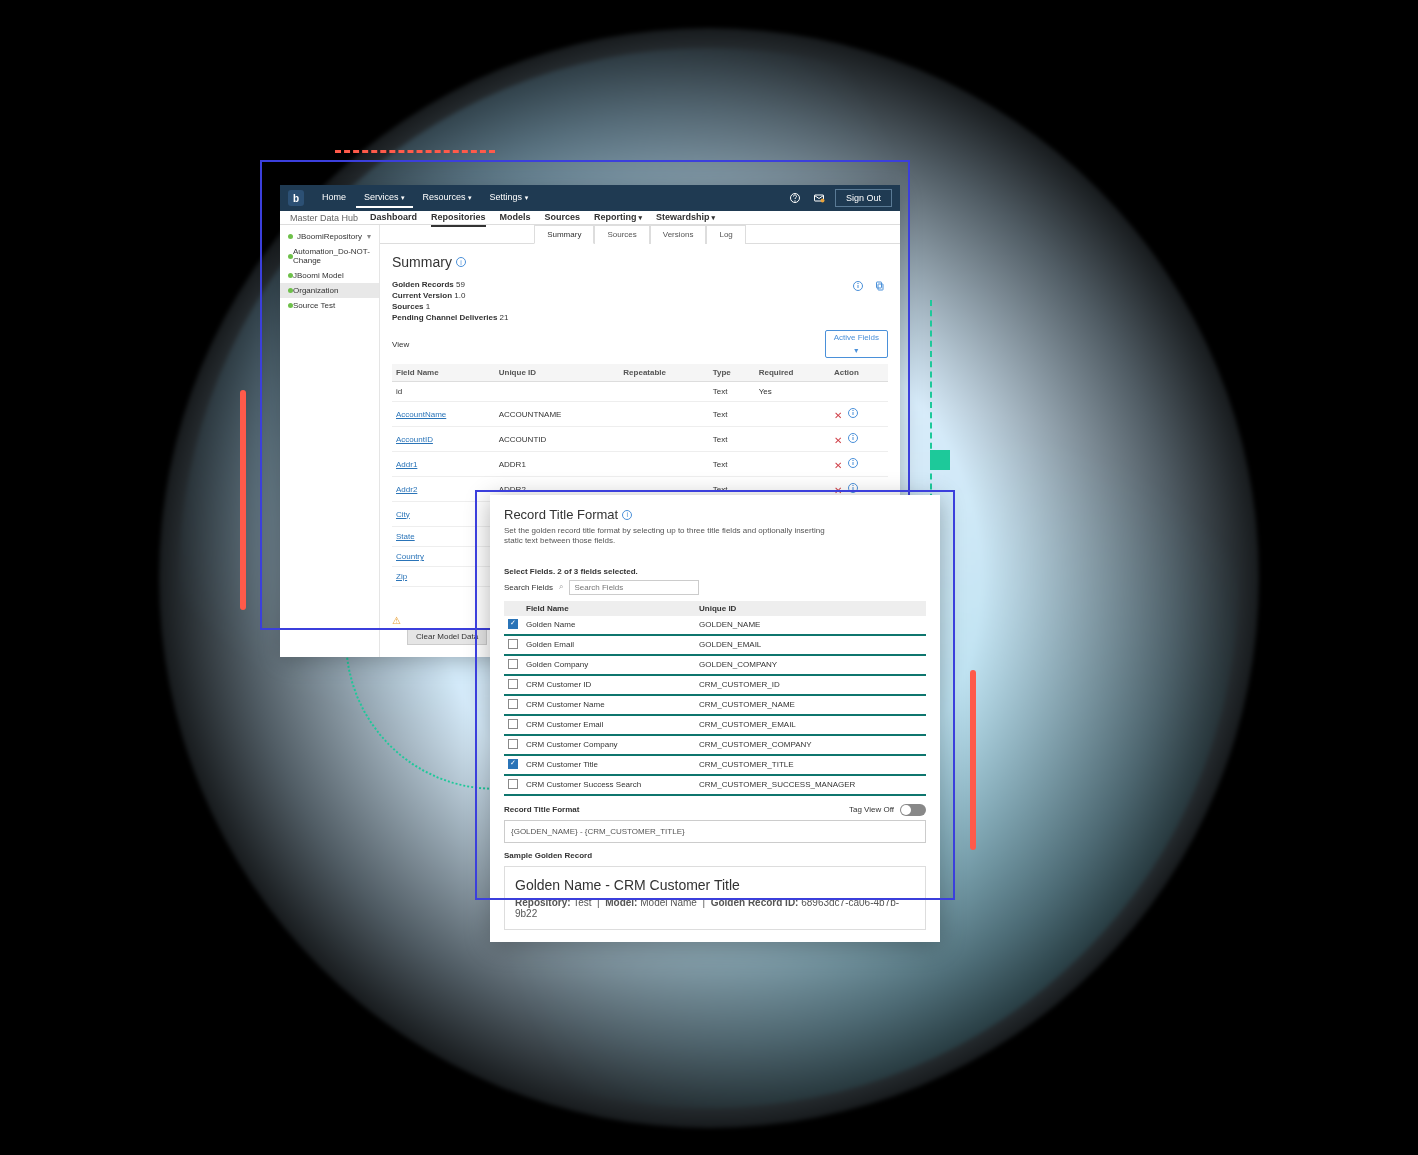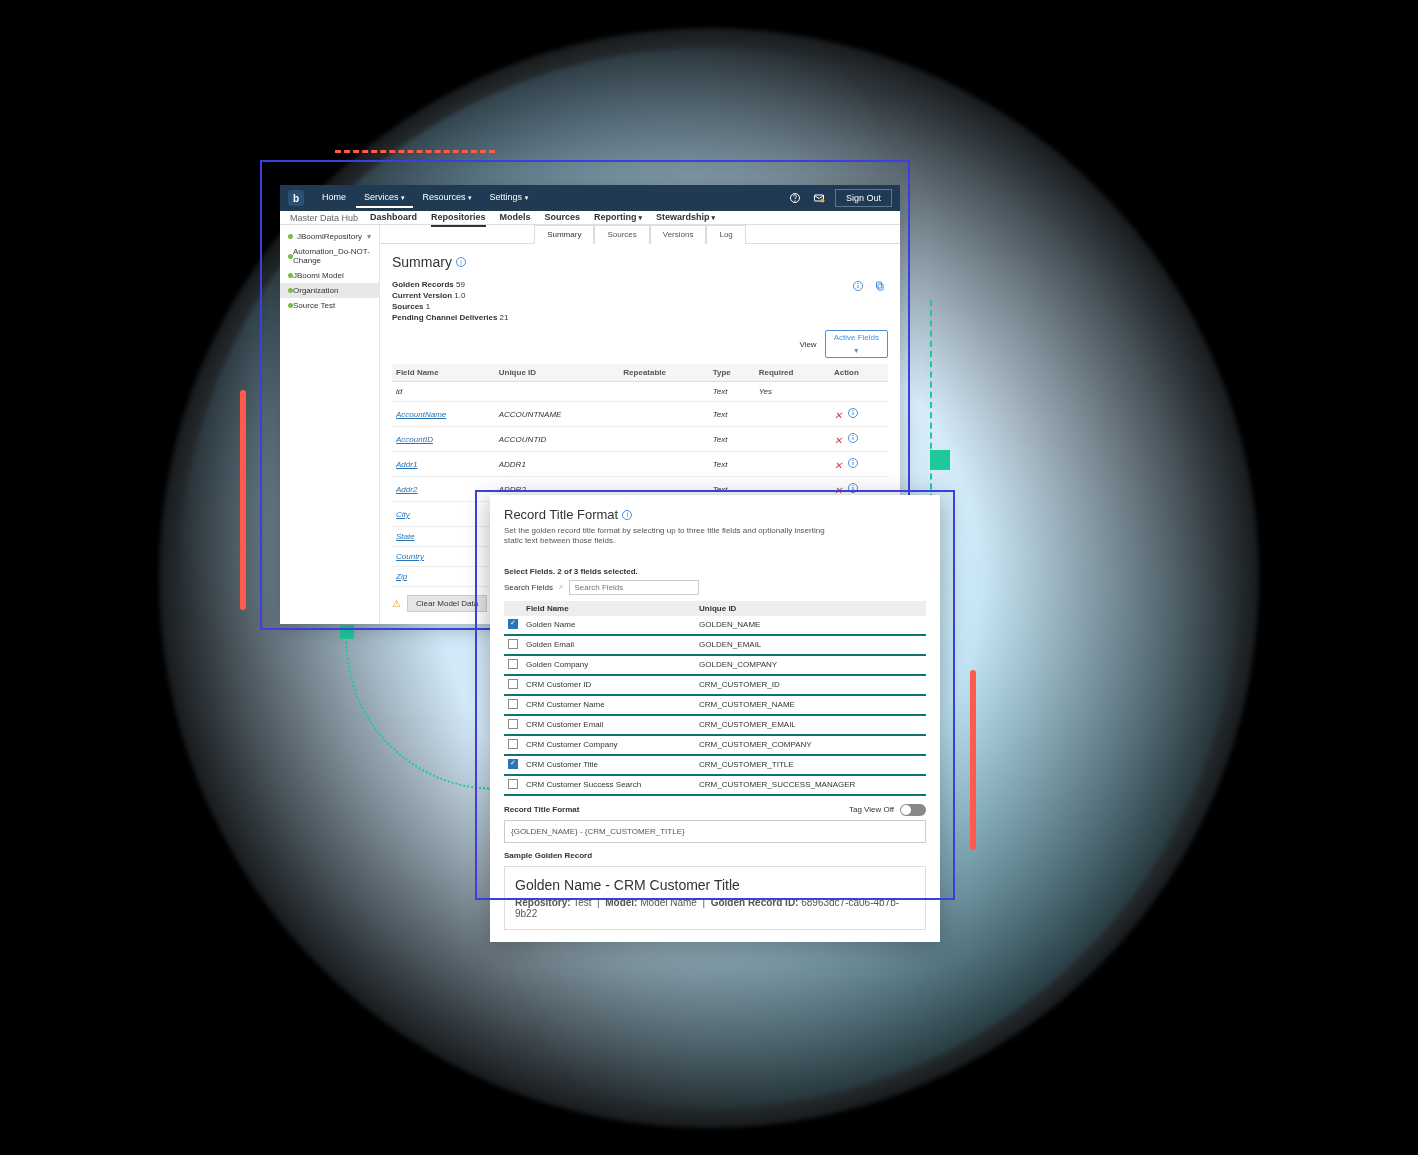--- a/index.html
+++ b/index.html
@@ -107,33 +107,33 @@
 .tab-mid.active { border-bottom:1px solid #fff; color:#333; }
 
 h2 { font-size:14px; font-weight:normal; color:#333; margin-bottom:10px; display:flex; align-items:center; gap:4px; }
 .info-circ { width:10px; height:10px; border:1px solid #4a90d9; border-radius:50%; font-size:7px; color:#4a90d9; display:inline-flex; align-items:center; justify-content:center; }
 
 .meta-line { font-size:8px; margin-bottom:2px; }
 .meta-line b { font-weight:bold; }
 .meta-block { margin-bottom:8px; position:relative; }
 .meta-actions { position:absolute; right:0; top:0; display:flex; gap:8px; align-items:center; }
 .meta-actions .info-ic, .meta-actions .copy-ic { width:14px; height:14px; cursor:pointer; color:#4a90d9; }
-.view-row { display:flex; justify-content:flex-end; align-items:center; gap:8px; font-size:8px; margin-bottom:6px; }
+.view-row { display:flex; justify-content:space-between; align-items:center; gap:8px; font-size:8px; margin-bottom:6px; }
 .view-select { border:1px solid #4a90d9; color:#4a90d9; padding:2px 8px; border-radius:2px; cursor:pointer; display:flex; align-items:center; gap:4px;flex-direction:column; }
 
 table.fields { width:100%; border-collapse:collapse; font-size:8px; }
 table.fields th { text-align:left; padding:4px; background:#f5f5f5; color:#555; font-weight:bold; border-bottom:1px solid #ddd; }
-table.fields td { padding:5px 4px; border-bottom:1px solid #eee; color:#333;font-style:italic; }
+table.fields td { padding:5px 4px; border-bottom:1px solid #eee; color:#333; }
 table.fields td a { color:#2a74b8; text-decoration:underline; cursor:pointer; }
 .act-x { color:#d0424a; cursor:pointer; font-size:10px; }
 .act-i { color:#4a90d9; cursor:pointer; }
 
 .bottom-btns { display:flex; gap:6px; margin-top:8px; align-items:center; }
 .warn-ic { color:#e8a33d; font-size:10px; }
-.btn-gray { background:#e5e5e5; border:1px solid #ccc; padding:3px 8px; font-size:8px; cursor:pointer; color:#333; }
+.btn-gray { background:#e5e5e5; border:1px solid #ccc; padding:3px 8px; font-size:8px; cursor:pointer; color:#333;margin-top:33px; }
 
 
 .panel2 {
   position:absolute;
   left:490px; top:495px;
   width:450px;
   background:#fff;
   box-shadow: 0 4px 24px rgba(0,0,0,0.3);
   padding:12px 14px;
   font-size:9px;

